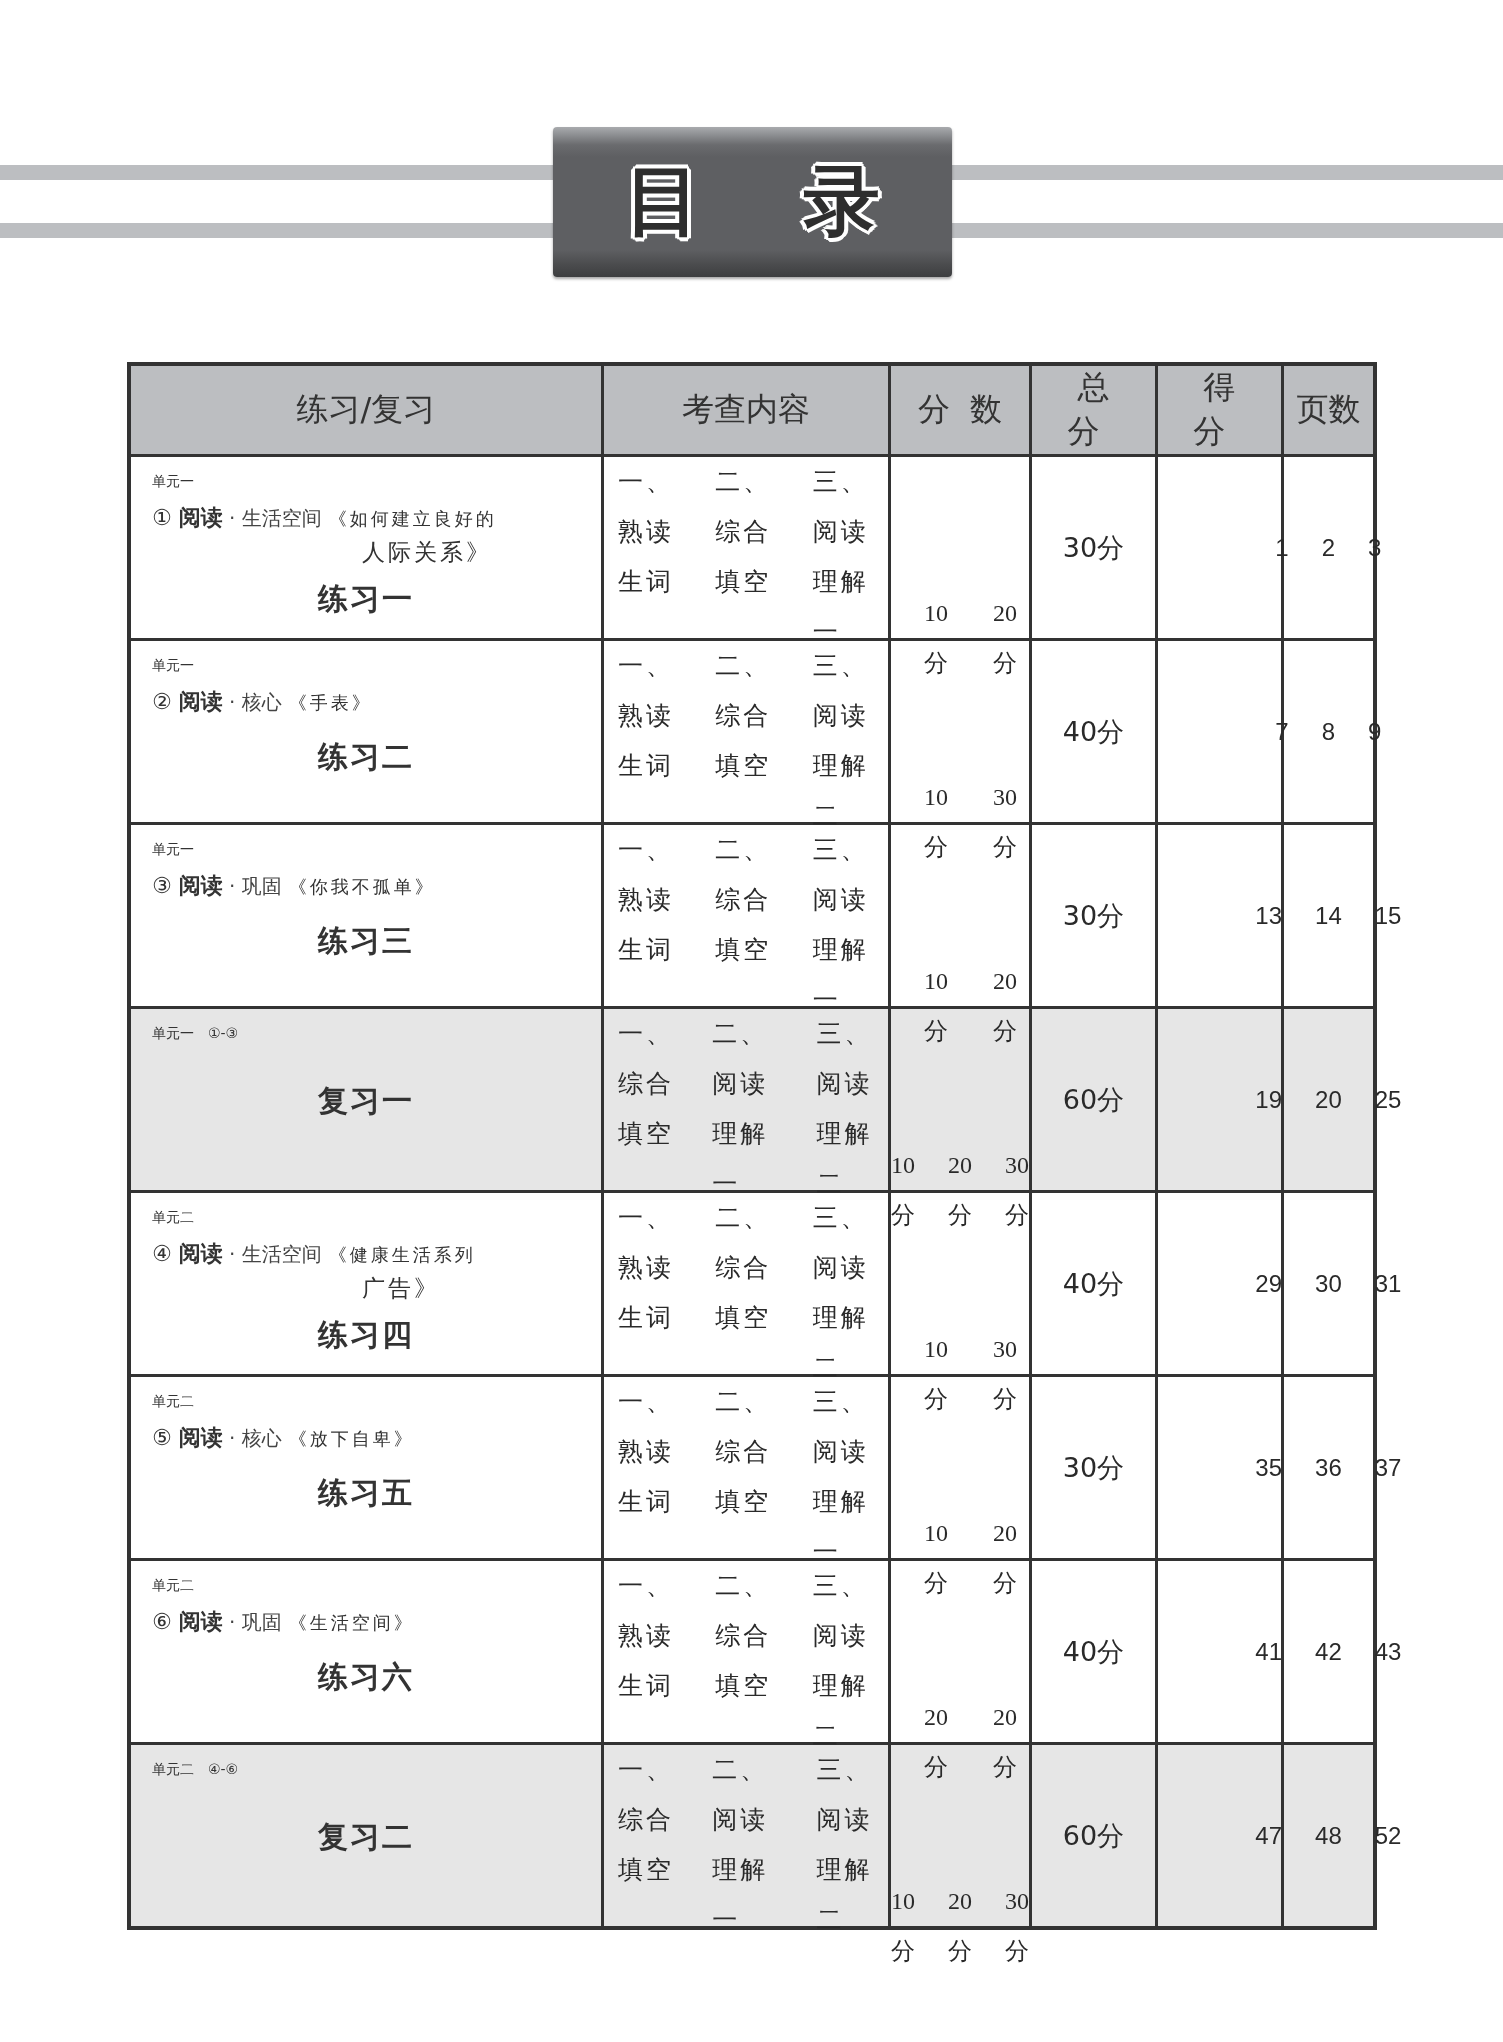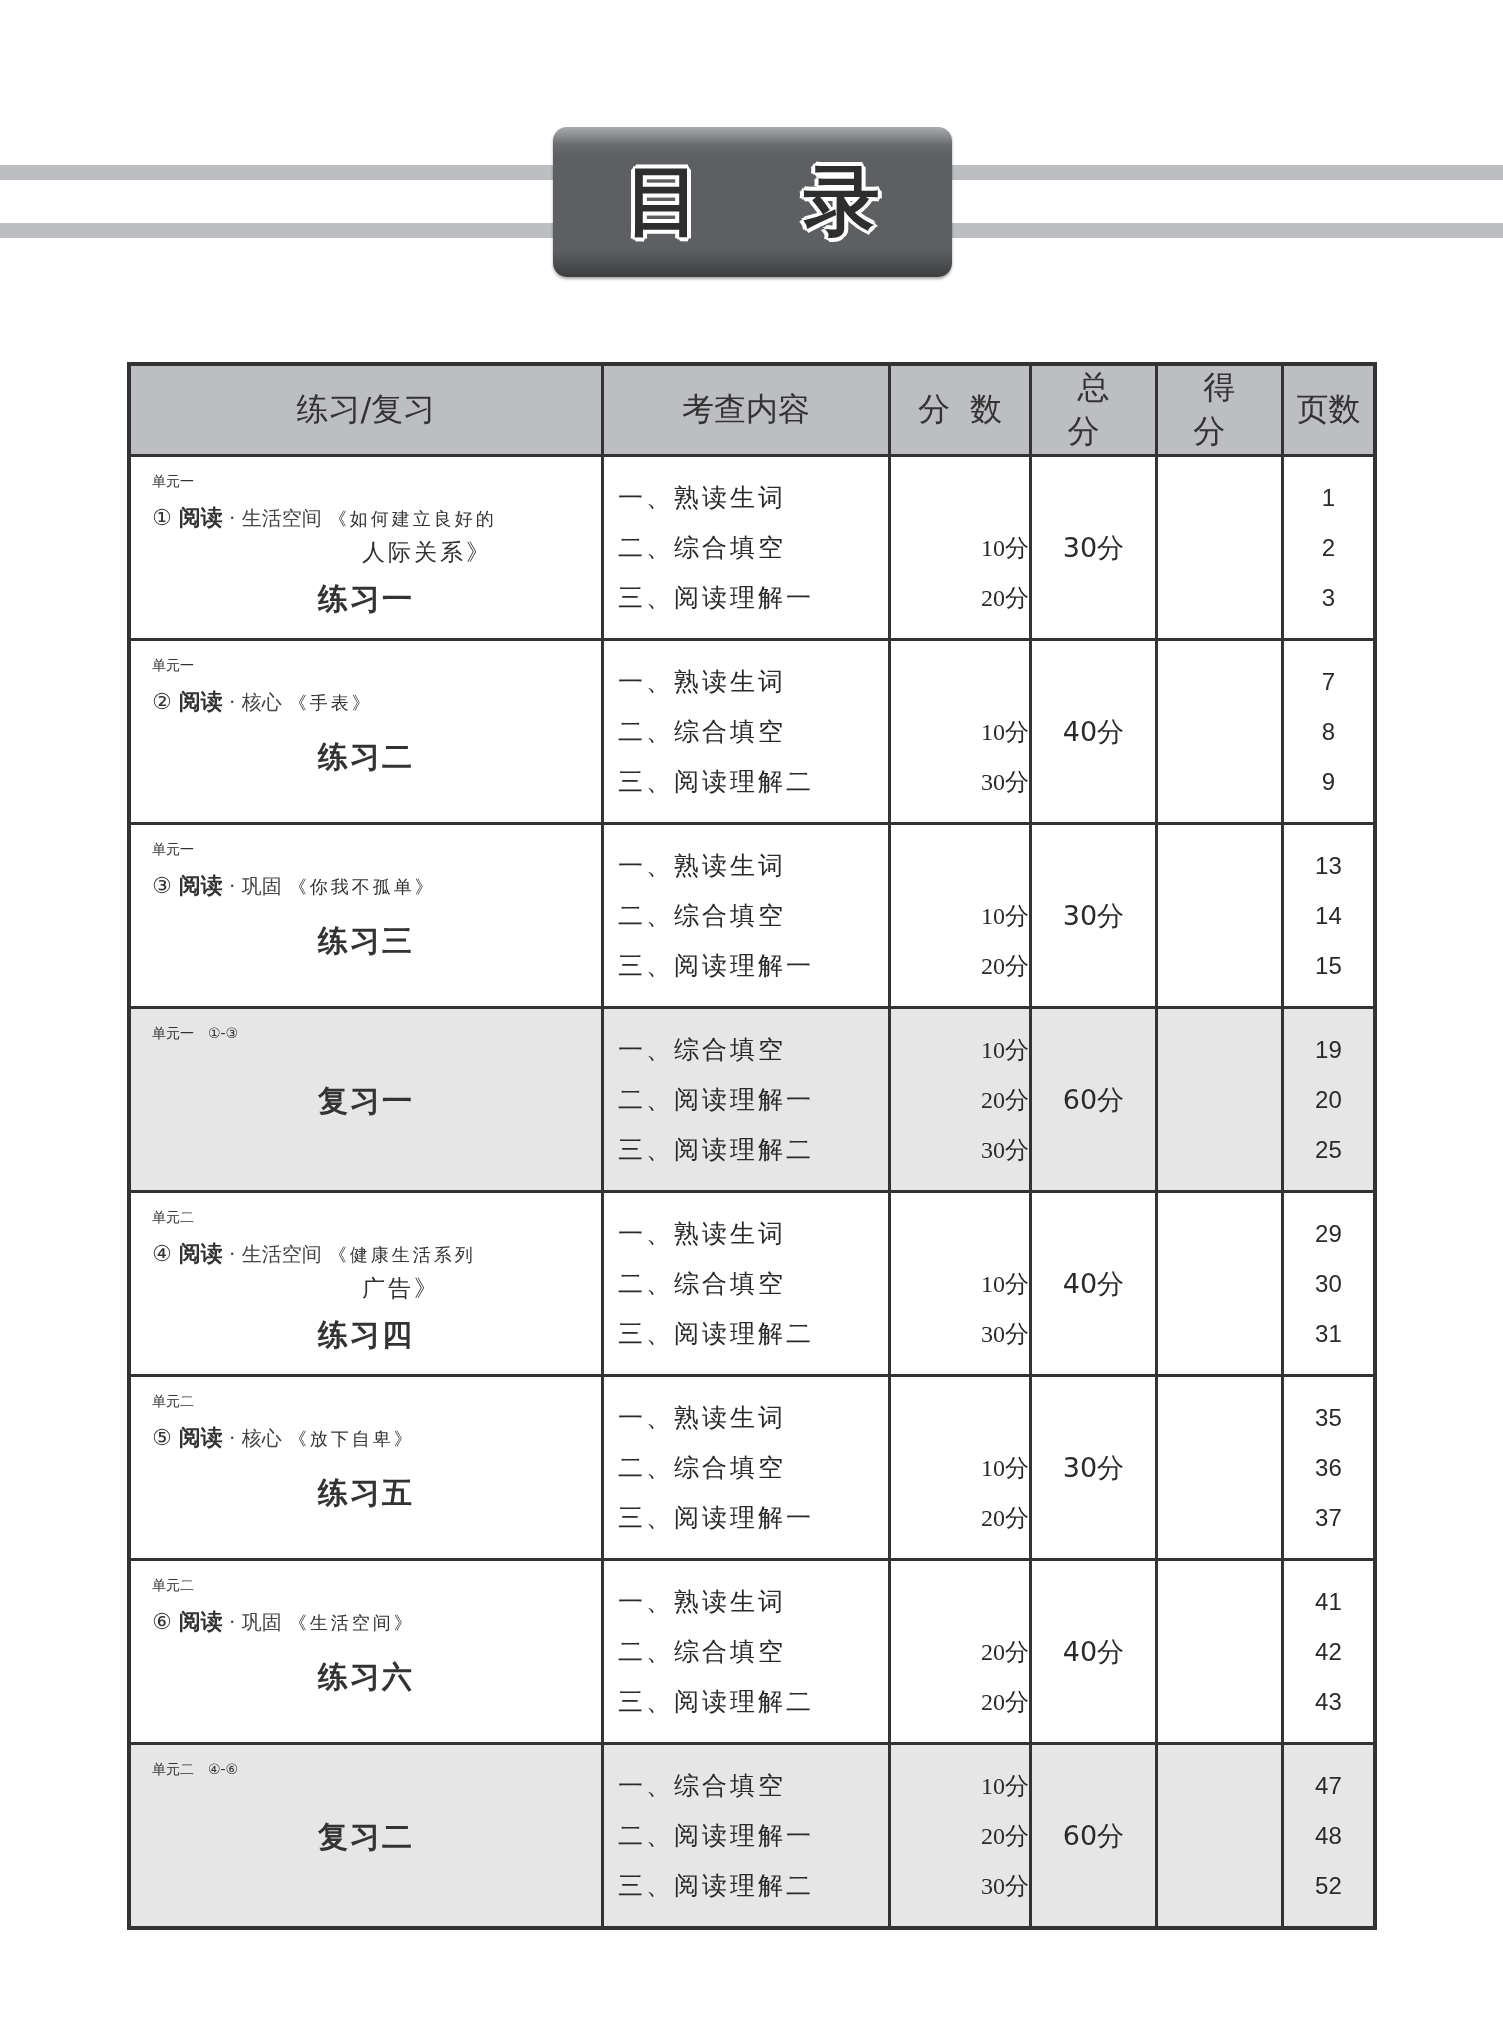--- a/index.html
+++ b/index.html
@@ -4,21 +4,21 @@
 <style>
   html, body { margin:0; padding:0; background:#ffffff; }
   body { width:1503px; height:2042px; position:relative; overflow:hidden;
          font-family:"DejaVu Sans","Liberation Sans",sans-serif; color:#2a2a2a; }
 
   .bar { position:absolute; left:0; width:1503px; height:15px; background:#bcbec1; }
   .bar.top { top:165px; }
   .bar.bottom { top:223px; }
 
   .title-box { position:absolute; left:553px; top:127px; width:399px; height:150px;
-    border-radius:14px;
+    border-radius:4px;
     background:linear-gradient(#a9abae 0%, #6a6b6e 12%, #5e5f62 20%, #5e5f62 82%, #4a4b4d 92%, #3d3e40 100%);
     box-shadow:0 2px 3px rgba(0,0,0,0.35);
     display:flex; align-items:center; justify-content:center; }
   .title-text { font-family:"DejaVu Sans",sans-serif; font-weight:bold; font-size:76px; color:#2e2e2e;
     letter-spacing:38px; padding-left:38px;
     text-shadow: 3px 0 0 #fff, -3px 0 0 #fff, 0 3px 0 #fff, 0 -3px 0 #fff,
                  2px 2px 0 #fff, -2px -2px 0 #fff, 2px -2px 0 #fff, -2px 2px 0 #fff,
                  4px 1px 0 #fff, -4px 1px 0 #fff, 1px 4px 0 #fff, 1px -4px 0 #fff; }
 
   table.toc { position:absolute; left:127px; top:362px; width:1250px; border-collapse:collapse;
@@ -42,22 +42,22 @@
   .lesson-line .cat { font-size:20px; color:#444; }
   .lesson-line .book { font-family:"DejaVu Serif",serif; font-size:18px; letter-spacing:3px; }
   .lesson-cont { position:absolute; left:231px; top:80px; font-family:"DejaVu Serif",serif; font-size:23px;
     letter-spacing:3px; color:#333; white-space:nowrap; }
   .ex-title { position:absolute; left:0; width:100%; text-align:center; font-size:30px; color:#333;
     font-weight:bold; letter-spacing:2px; }
   .ex-title.low { top:122px; }
   .ex-title.mid { top:96px; }
   .review .ex-title { top:72px; }
 
-  .content-list, .score-list, .page-list { display:flex; flex-direction:column; justify-content:center;
-    height:181px; }
+  .content-list, .score-list, .page-list { display:flex; flex-direction:row; justify-content:center;
+    height:181px;gap:33px; }
   .content-list { padding-left:14px; font-family:"DejaVu Serif",serif; font-size:25px; letter-spacing:3px; }
   .content-list div, .score-list div, .page-list div { height:50px; line-height:50px; }
   .score-list { align-items:flex-end; font-family:Liberation Serif, serif; font-size:24px; }
   .total { text-align:center; font-size:27px; font-family:"DejaVu Sans",sans-serif; }
   .page-list { align-items:center; font-size:24px; font-family:"Liberation Sans",sans-serif; }
 </style>
 </head>
 <body>
 
 <div class="bar top"></div>

